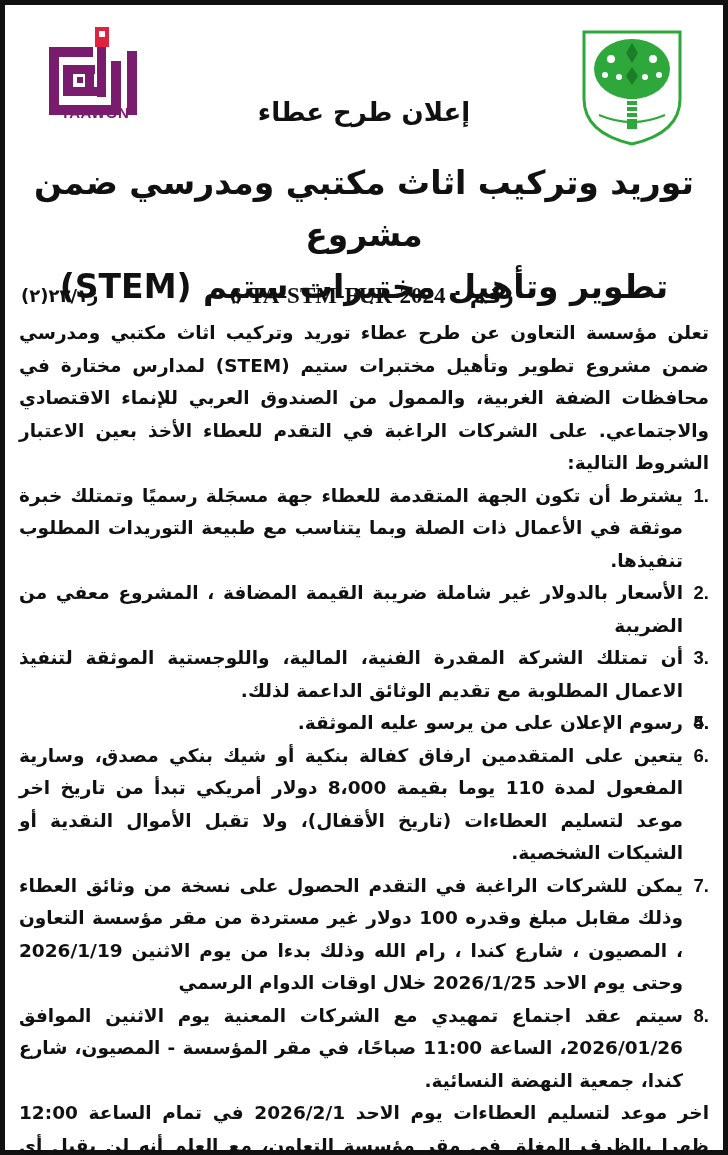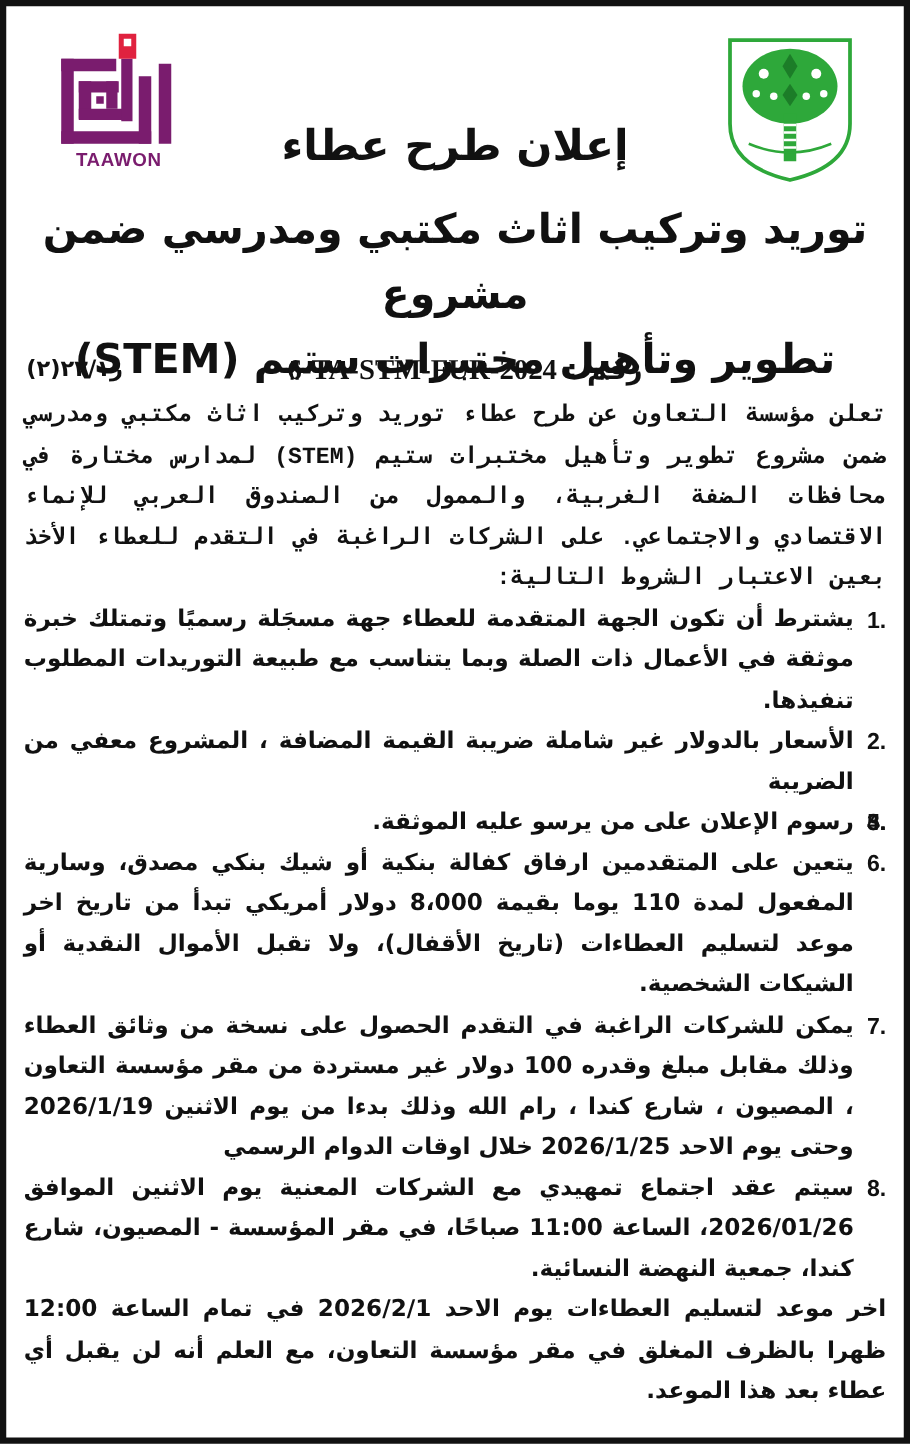--- a/index.html
+++ b/index.html
@@ -14,27 +14,27 @@
     color: #111111;
     direction: rtl;
   }
   .logo-left {
     position: absolute; left: 42px; top: 20px; width: 96px; height: 112px;
   }
   .logo-right {
     position: absolute; right: 40px; top: 24px; width: 102px; height: 118px;
   }
   .taawon-text {
-    position: absolute; left: 0; bottom: 0; width: 96px; text-align: center;
+    position: absolute; left: 0; bottom: 16px; width: 96px; text-align: center;
     font-family: "Liberation Sans", sans-serif; font-weight: bold;
     font-size: 15px; letter-spacing: 0.5px; color: #7a1c6e; direction: ltr;
   }
   .ad-label {
     position: absolute; top: 92px; left: 0; right: 0; text-align: center;
-    font-size: 34px; font-weight: bold;
+    font-size: 26px; font-weight: bold;
   }
   .headline {
     position: absolute; top: 152px; left: 20px; right: 20px; text-align: center;
     font-size: 33px; font-weight: bold; line-height: 52px;
   }
   .ref-row {
     position: absolute; top: 278px; left: 14px; right: 14px; height: 28px;
     font-weight: bold;
   }
   .ref-number {
@@ -42,21 +42,21 @@
   }
   .ref-number .code { font-family: "Liberation Serif", serif; font-size: 23px; direction: ltr; unicode-bidi: embed; text-align: center; }
   .ref-date {
     position: absolute; left: 2px; top: 2px; font-size: 18px;
   }
   .body-text {
     position: absolute; top: 312px; left: 14px; right: 14px;
     font-size: 18.5px; font-weight: bold; line-height: 32.5px;
     text-align: justify; text-align-last: right;
   }
-  .intro { margin: 0; font-family: Liberation Mono, monospace; }
+  .intro { margin: 0; }
   .conditions { list-style: none; margin: 0; padding: 0; }
   .conditions li { position: relative; padding-right: 26px; }
   .conditions .num {
     position: absolute; right: 0; top: 0; direction: ltr;
     font-family: "Liberation Sans", sans-serif;
   }
   .closing { margin: 0; }
 </style>
 </head>
 <body>
@@ -124,21 +124,21 @@
       <span class="code">6-TA-STM-FUR-2024</span>
     </div>
     <div class="ref-date">ز٢٢/١(٢)</div>
   </div>
 
   <div class="body-text">
     <p class="intro">تعلن مؤسسة التعاون عن طرح عطاء توريد وتركيب اثاث مكتبي ومدرسي ضمن مشروع تطوير وتأهيل مختبرات ستيم (STEM) لمدارس مختارة في محافظات الضفة الغربية، والممول من الصندوق العربي للإنماء الاقتصادي والاجتماعي. على الشركات الراغبة في التقدم للعطاء الأخذ بعين الاعتبار الشروط التالية:</p>
     <ol class="conditions">
       <li><span class="num">1.</span><span>يشترط أن تكون الجهة المتقدمة للعطاء جهة مسجَلة رسميًا وتمتلك خبرة موثقة في الأعمال ذات الصلة وبما يتناسب مع طبيعة التوريدات المطلوب تنفيذها.</span></li>
       <li><span class="num">2.</span><span>الأسعار بالدولار غير شاملة ضريبة القيمة المضافة ، المشروع معفي من الضريبة</span></li>
-      <li><span class="num">3.</span></li>
+      <li><span class="num">3.</span><span>أن تمتلك الشركة المقدرة الفنية، المالية، واللوجستية الموثقة لتنفيذ الاعمال المطلوبة مع تقديم الوثائق الداعمة لذلك.</span></li>
       <li><span class="num">4.</span></li>
       <li><span class="num">5.</span><span>رسوم الإعلان على من يرسو عليه الموثقة.</span></li>
       <li><span class="num">6.</span><span>يتعين على المتقدمين ارفاق كفالة بنكية أو شيك بنكي مصدق، وسارية المفعول لمدة 110 يوما بقيمة 8،000 دولار أمريكي تبدأ من تاريخ اخر موعد لتسليم العطاءات (تاريخ الأقفال)، ولا تقبل الأموال النقدية أو الشيكات الشخصية.</span></li>
       <li><span class="num">7.</span><span>يمكن للشركات الراغبة في التقدم الحصول على نسخة من وثائق العطاء وذلك مقابل مبلغ وقدره 100 دولار غير مستردة من مقر مؤسسة التعاون ، المصيون ، شارع كندا ، رام الله وذلك بدءا من يوم الاثنين 2026/1/19 وحتى يوم الاحد 2026/1/25 خلال اوقات الدوام الرسمي</span></li>
       <li><span class="num">8.</span><span>سيتم عقد اجتماع تمهيدي مع الشركات المعنية يوم الاثنين الموافق 2026/01/26، الساعة 11:00 صباحًا، في مقر المؤسسة - المصيون، شارع كندا، جمعية النهضة النسائية.</span></li>
     </ol>
     <p class="closing">اخر موعد لتسليم العطاءات يوم الاحد 2026/2/1 في تمام الساعة 12:00 ظهرا بالظرف المغلق في مقر مؤسسة التعاون، مع العلم أنه لن يقبل أي عطاء بعد هذا الموعد.</p>
   </div>
 
 </div>

